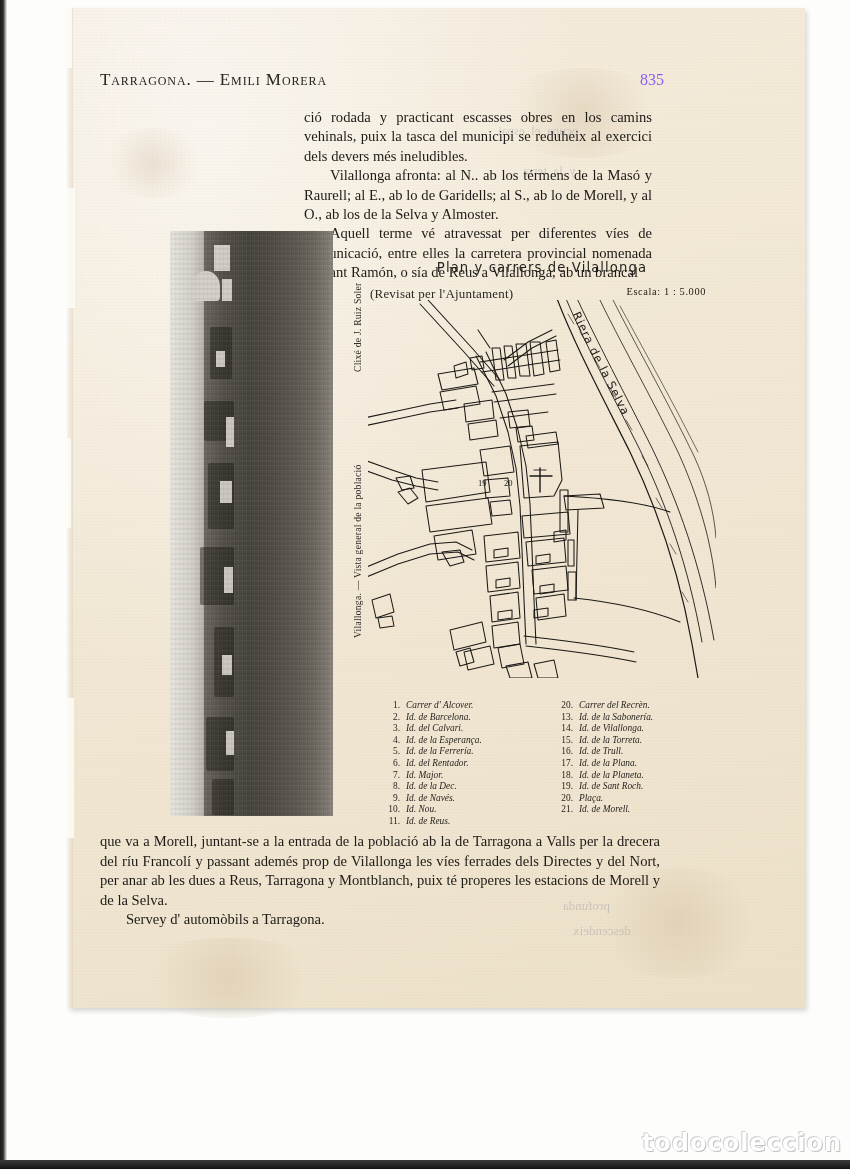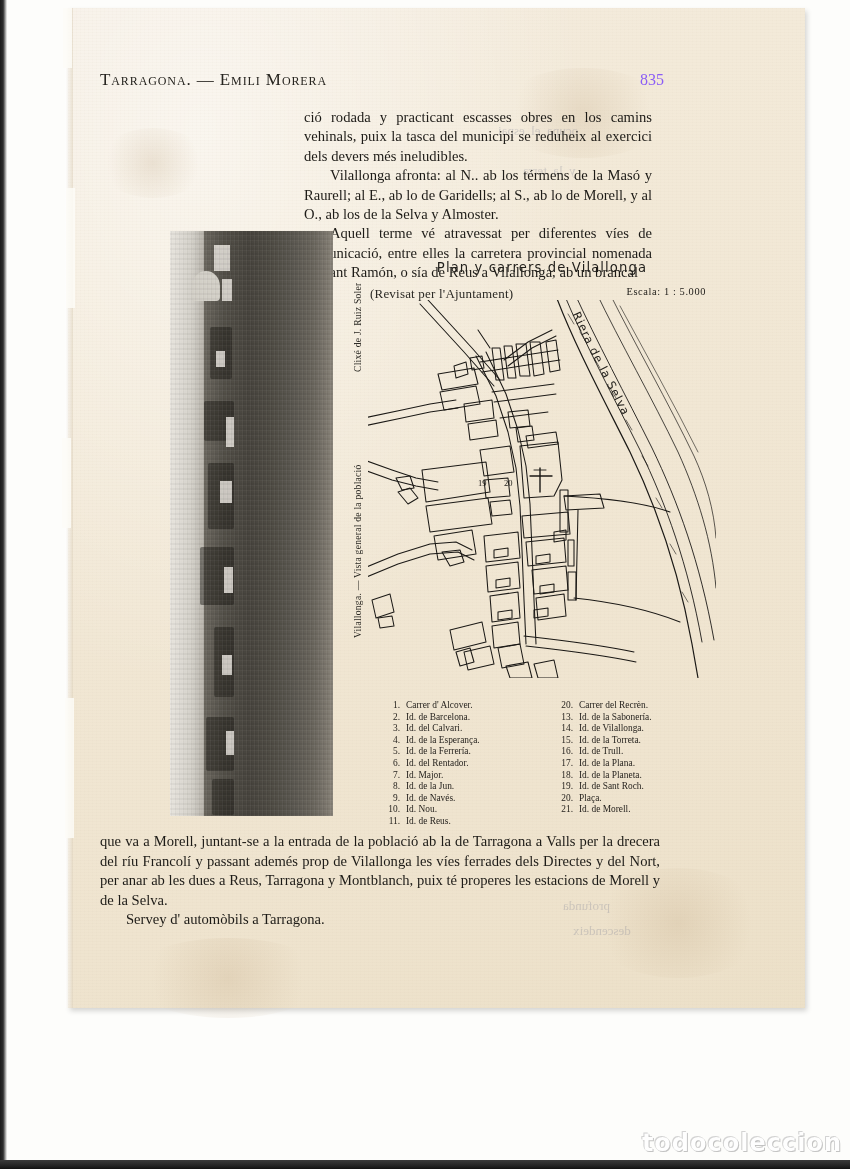--- a/index.html
+++ b/index.html
@@ -261,21 +261,21 @@
     display: flex;
     line-height: 11.6px;
     white-space: nowrap;
   }
   .legend .num {
     width: 22px;
     text-align: right;
     padding-right: 6px;
     flex: 0 0 22px;
   }
-  .legend .nm { flex: 1 1 auto; }
+  .legend .nm { flex: 1 1 auto; font-style: italic; }
 
   
   .tailtext {
     position: absolute;
     left: 100px;
     top: 832px;
     width: 560px;
   }
   .tailtext p {
     margin: 0;
@@ -546,21 +546,21 @@
         <li>
           <span class="num">6.</span>
           <span class="nm">Id. del Rentador.</span>
         </li>
         <li>
           <span class="num">7.</span>
           <span class="nm">Id. Major.</span>
         </li>
         <li>
           <span class="num">8.</span>
-          <span class="nm">Id. de la Jun.</span>
+          <span class="nm">Id. de la Dec.</span>
         </li>
         <li>
           <span class="num">9.</span>
           <span class="nm">Id. de Navés.</span>
         </li>
         <li>
           <span class="num">10.</span>
           <span class="nm">Id. Nou.</span>
         </li>
         <li>

